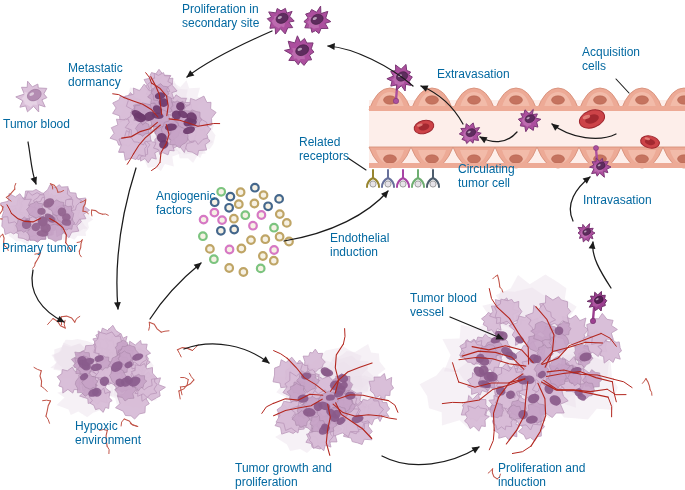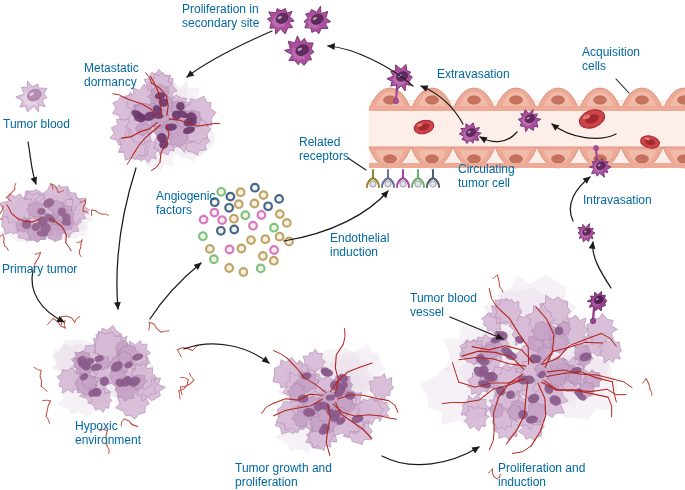--- a/index.html
+++ b/index.html
@@ -721,24 +721,24 @@
       <path d="M463 124 C452 104 438 93 421 86" fill="none" stroke="#1b1b1b" stroke-width="1.25" stroke-linecap="round" marker-end="url(#ah)"></path>
       <path d="M413 86 C390 66 354 48 328 46" fill="none" stroke="#1b1b1b" stroke-width="1.25" stroke-linecap="round" marker-end="url(#ah)"></path>
       <path d="M272 31 C240 45 206 62 187 77" fill="none" stroke="#1b1b1b" stroke-width="1.25" stroke-linecap="round" marker-end="url(#ah)"></path>
       <path d="M450 317 L503 339" fill="none" stroke="#1b1b1b" stroke-width="1.25" stroke-linecap="round" marker-end="url(#ah)"></path>
       <path d="M348 158 L366 170" fill="none" stroke="#1b1b1b" stroke-width="1.1" stroke-linecap="round"></path>
       <path d="M616 79 L629 93" fill="none" stroke="#1b1b1b" stroke-width="1.1" stroke-linecap="round"></path>
     </svg>
 
   <div class="lbl" style="left:182px;top:2px">Proliferation in
 secondary site</div>
-  <div class="lbl" style="left:84px;top:61px">Metastatic
+  <div class="lbl" style="left:68px;top:61px">Metastatic
 dormancy</div>
   <div class="lbl" style="left:3px;top:117px">Tumor blood</div>
-  <div class="lbl" style="left:2px;top:262px">Primary tumor</div>
+  <div class="lbl" style="left:2px;top:241px">Primary tumor</div>
   <div class="lbl" style="left:156px;top:189px">Angiogenic
 factors</div>
   <div class="lbl" style="left:299px;top:135px">Related
 receptors</div>
   <div class="lbl" style="left:437px;top:67px">Extravasation</div>
   <div class="lbl" style="left:582px;top:45px">Acquisition
 cells</div>
   <div class="lbl" style="left:458px;top:162px">Circulating
 tumor cell</div>
   <div class="lbl" style="left:583px;top:193px">Intravasation</div>

